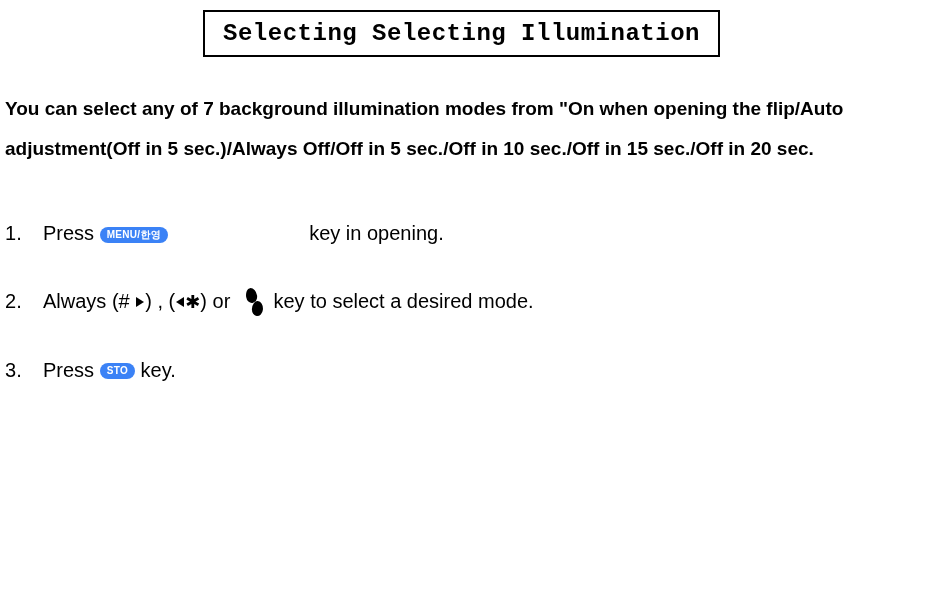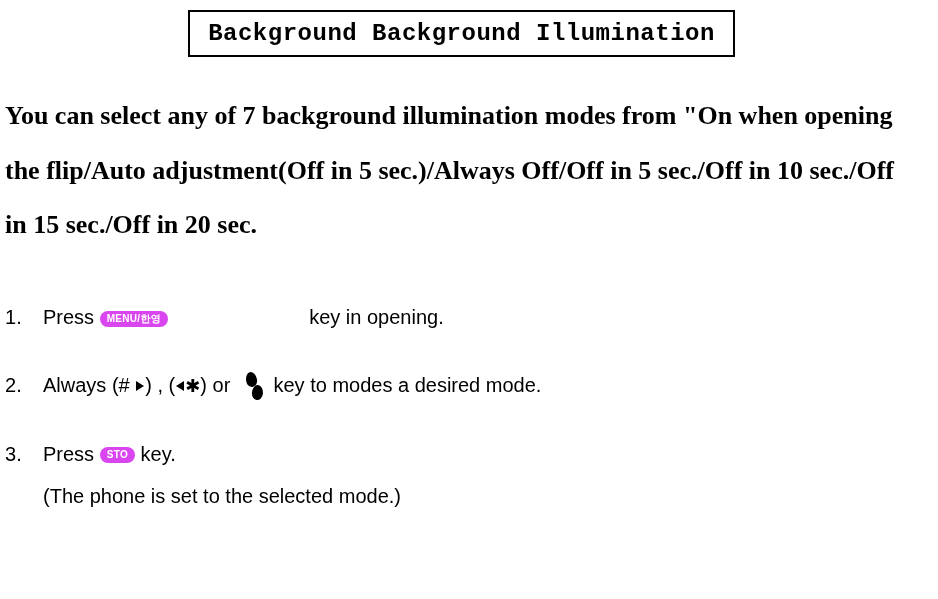--- a/index.html
+++ b/index.html
@@ -20,24 +20,23 @@
       font-family: "Courier New", Courier, monospace;
       font-weight: bold;
       font-size: 24px;
       padding: 8px 18px;
       margin: 0 auto 32px auto;
       width: fit-content;
       letter-spacing: 0.5px;
     }
     .intro {
       font-weight: bold;
-      font-size: 26px;
+      font-size: 19px;
       line-height: 2.1;
       margin-bottom: 48px;
-      font-family: Liberation Serif, serif;
     }
     ol.steps {
       list-style: none;
       counter-reset: step;
       font-size: 20px;
     }
     ol.steps > li {
       counter-increment: step;
       position: relative;
       padding-left: 38px;
@@ -45,21 +44,21 @@
       line-height: 1.6;
     }
     ol.steps > li::before {
       content: counter(step) ".";
       position: absolute;
       left: 0;
       top: 0;
     }
     .key-pill {
       display: inline-block;
-      background: #d946ef;
+      background: #3b82f6;
       color: #fff;
       border-radius: 11px;
       font-size: 10px;
       font-weight: bold;
       padding: 3px 7px;
       vertical-align: middle;
       line-height: 1;
       letter-spacing: 0.3px;
     }
     .spacer-wide {
@@ -107,33 +106,32 @@
     .blob.a { top: 0; left: 7px; transform: rotate(-8deg); }
     .blob.b { top: 13px; left: 13px; transform: rotate(6deg); }
     .sub-note {
       display: block;
       margin-top: 10px;
     }
   </style>
 </head>
 <body>
 
-<div class="title-box">Background Background Illumination</div>
+<div class="title-box">Selecting Selecting Illumination</div>
 
 <p class="intro">You can select any of 7 background illumination modes from "On when opening the flip/Auto adjustment(Off in 5 sec.)/Always Off/Off in 5 sec./Off in 10 sec./Off in 15 sec./Off in 20 sec.</p>
 
 <ol class="steps">
   <li>
     <span>Press </span>
     <span class="key-pill">MENU/한영</span>
     <span class="spacer-wide"></span>
     <span> key in opening.</span>
   </li>
   <li>
-    <span>Always (# </span><span class="tri-r"></span><span>) , (</span><span class="tri-l"></span><span class="star">✱</span><span>) or   </span><span class="vol-icon"><span class="blob a"></span><span class="blob b"></span></span><span> key to modes a desired mode.</span>
+    <span>Always (# </span><span class="tri-r"></span><span>) , (</span><span class="tri-l"></span><span class="star">✱</span><span>) or   </span><span class="vol-icon"><span class="blob a"></span><span class="blob b"></span></span><span> key to select a desired mode.</span>
   </li>
   <li>
     <span>Press </span>
     <span class="key-pill">STO</span>
     <span> key.</span>
-    <span class="sub-note">(The phone is set to the selected mode.)</span>
   </li>
 </ol>
 
 </body></html>

